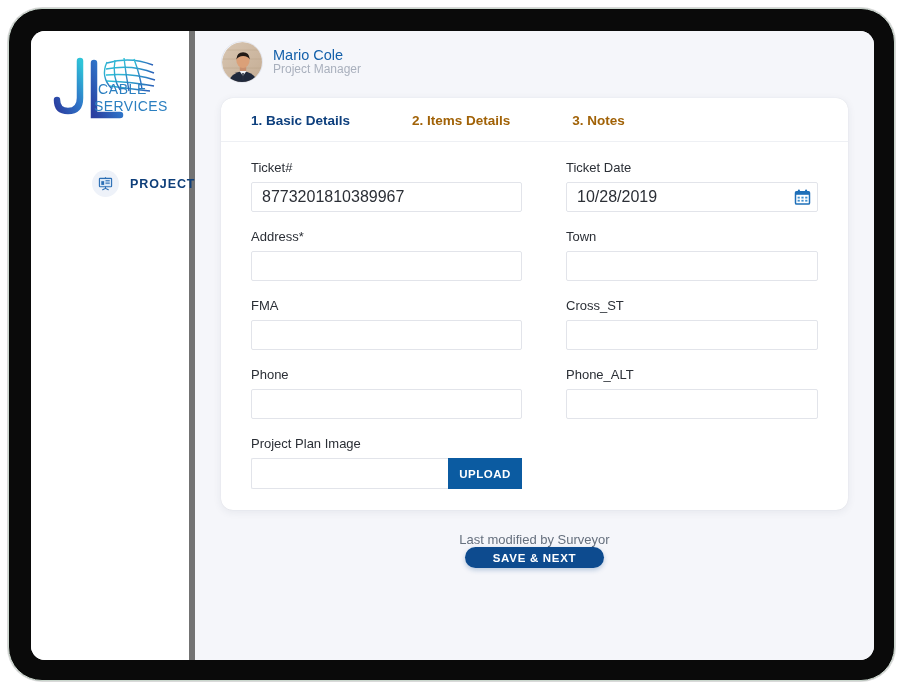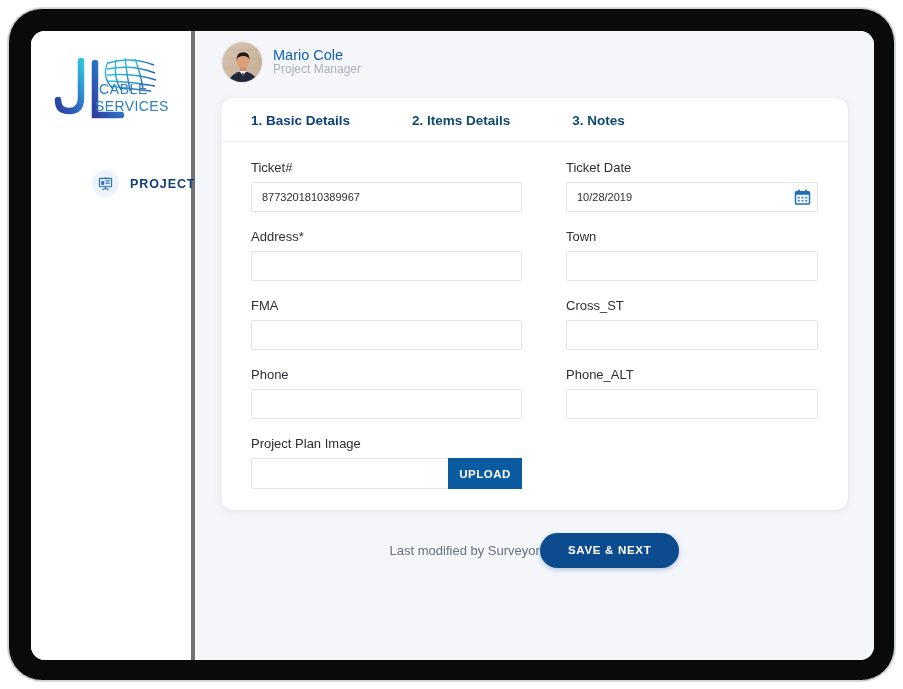--- a/index.html
+++ b/index.html
@@ -29,21 +29,21 @@
     border-radius: 14px;
     overflow: hidden;
     display: flex;
   }
 
   
   #sidebar {
     width: 164px;
     height: 100%;
     background: #ffffff;
-    border-right: 4px solid #737373;
+    border-right: 6px solid #737373;
     flex: 0 0 164px;
     position: relative;
   }
   #brand-logo {
     margin: 22px auto 0;
     width: 120px; height: 72px;
     display: block;
   }
   #nav-list { margin-top: 36px; margin-left: 44px; }
   .nav-item {
@@ -131,21 +131,21 @@
   .tab {
     font-size: 13.5px;
     cursor: pointer;
     margin-right: 62px;
   }
   .tab.active {
     color: #0d3f7d;
     font-weight: bold;
   }
   .tab.inactive {
-    color: #0c4a6e;
+    color: #a16207;
     font-weight: bold;
   }
 
   #form-grid {
     padding: 18px 30px 0 30px;
     display: grid;
     grid-template-columns: 1fr 1fr;
     column-gap: 44px;
     row-gap: 0;
   }
@@ -156,21 +156,21 @@
     margin-bottom: 7px;
     display: block;
   }
   .input-wrap { position: relative; }
   .text-input {
     width: 100%;
     height: 30px;
     border: 1px solid #e2e4ea;
     border-radius: 2px;
     background: #ffffff;
-    font-size: 11px;
+    font-size: 16px;
     color: #2b2f36;
     padding: 0 10px;
     font-family: "Liberation Sans", sans-serif;
     outline: none;
   }
   .text-input::placeholder { color: #b9bec9; }
   .cal-btn {
     position: absolute;
     right: 7px; top: 50%;
     transform: translateY(-50%);
@@ -210,22 +210,23 @@
     letter-spacing: 0.5px;
     cursor: pointer;
     font-family: "Liberation Sans", sans-serif;
   }
 
   
   #footer-row {
     margin: 22px 26px 0 26px;
     display: flex;
     align-items: center;
-    justify-content: center;
+    justify-content: flex-start;
     height: 36px;
+    flex-direction: column;
   }
   #last-modified {
     font-size: 13px;
     color: #66707e;
   }
   #save-next-button {
     background: #0d4b8f;
     color: #ffffff;
     border: none;
     border-radius: 18px;

